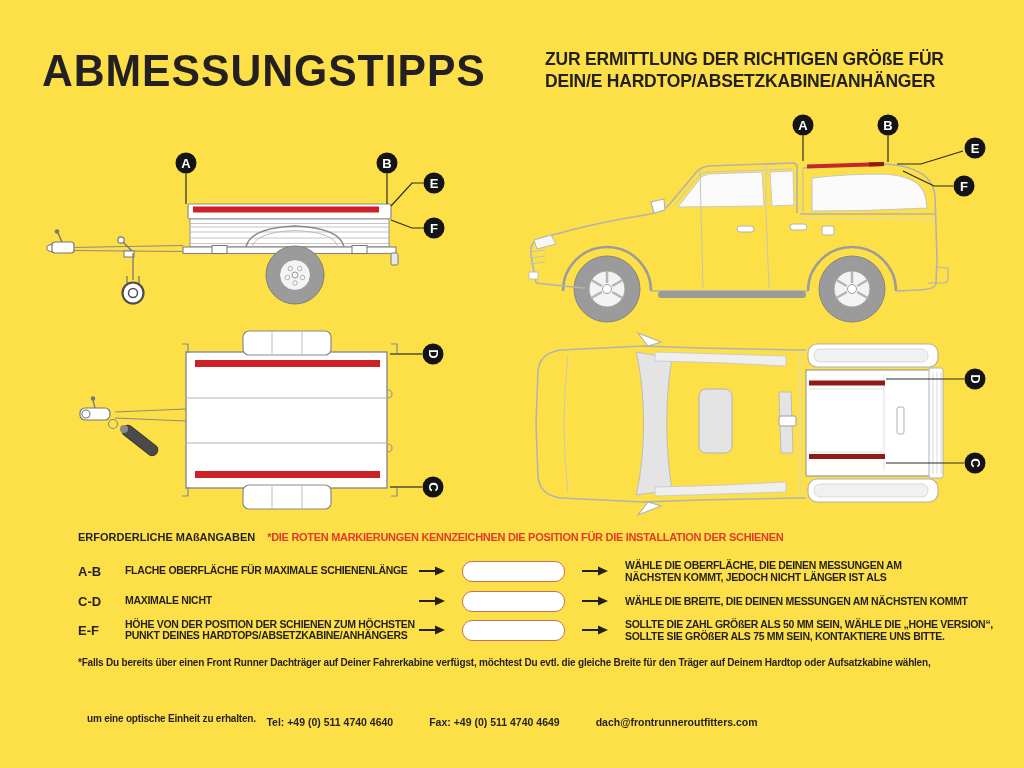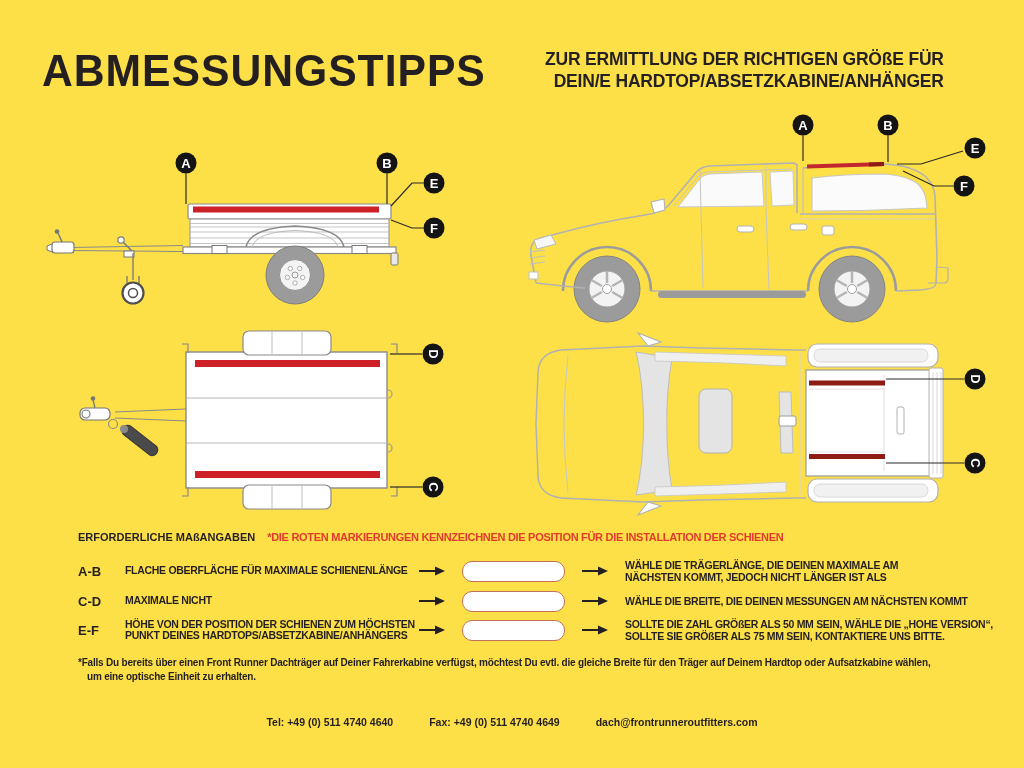--- a/index.html
+++ b/index.html
@@ -2,40 +2,40 @@
 <html><head>
 <meta charset="utf-8">
 <style>
   html,body{margin:0;padding:0;background:#ffffff;}
   .canvas{position:relative;width:1024px;height:768px;background:#fde047;overflow:hidden;
           font-family:"Liberation Sans",sans-serif;color:#241f21;}
   .title{position:absolute;left:42px;top:46px;font-size:44px;font-weight:800;letter-spacing:1px;
          transform:scaleX(.97);transform-origin:left top;white-space:nowrap;}
   .subtitle{position:absolute;left:545px;top:49px;font-size:17.5px;font-weight:700;
             line-height:21.5px;letter-spacing:-0.2px;}
-  .subtitle span{display:block;white-space:nowrap;text-align:right;}
+  .subtitle span{display:block;white-space:nowrap;}
   .diagram{position:absolute;}
   .sec-head{position:absolute;left:78px;top:531px;display:flex;gap:12px;align-items:baseline;
             font-size:11px;font-weight:700;white-space:nowrap;}
   .sec-head .red{color:#e23a2c;letter-spacing:-0.3px;}
   .mrow{position:absolute;left:78px;width:932px;display:flex;align-items:center;}
   .mrow.r1{top:558px;height:26px;}
   .mrow.r2{top:588px;height:26px;}
   .mrow.r3{top:613px;height:34px;}
   .mkey{width:47px;font-size:13px;font-weight:700;flex:none;}
   .mdesc{width:294px;font-size:10.5px;font-weight:700;letter-spacing:-0.3px;line-height:11.5px;flex:none;}
   .dline{display:block;white-space:nowrap;}
   .arrow{flex:none;}
   .pill{flex:none;width:101px;height:19px;border:1.2px solid #c4705c;border-radius:10px;
         margin-left:17px;background:#fff;}
   .arrow2{margin-left:17px;}
   .mresult{margin-left:17px;font-size:10.5px;font-weight:700;letter-spacing:-0.3px;line-height:12px;}
   .footnote{position:absolute;left:78px;top:656px;font-size:10px;font-weight:700;
             letter-spacing:-0.2px;line-height:13.5px;}
-  .footnote .l2{padding-left:9px;}
+  .footnote .l2{padding-left:9px;margin-top:42px;}
   .hinweis{position:absolute;left:78px;top:691px;font-size:10px;font-weight:700;
            letter-spacing:-0.2px;white-space:nowrap;}
   .contact{position:absolute;left:0;top:716px;width:1024px;display:flex;justify-content:center;
            gap:36px;font-size:10.5px;font-weight:700;white-space:nowrap;}
   svg text.mk{font-family:"Liberation Sans",sans-serif;font-size:13px;font-weight:700;fill:#ffffff;}
 </style>
 </head>
 <body>
 
 <div class="canvas">
@@ -283,21 +283,21 @@
     <svg class="arrow" width="26" height="10" viewBox="0 0 26 10">
         <line x1="0" y1="5" x2="17" y2="5" stroke="#241f21" stroke-width="2"></line>
         <polygon points="16,0.5 26,5 16,9.5" fill="#241f21"></polygon>
       </svg>
     <span class="pill"></span>
     <svg class="arrow arrow2" width="26" height="10" viewBox="0 0 26 10">
         <line x1="0" y1="5" x2="17" y2="5" stroke="#241f21" stroke-width="2"></line>
         <polygon points="16,0.5 26,5 16,9.5" fill="#241f21"></polygon>
       </svg>
     <span class="mresult">
-      <span class="dline">WÄHLE DIE TRÄGERLÄNGE, DIE DEINEN MAXIMALE AM</span>
+      <span class="dline">WÄHLE DIE OBERFLÄCHE, DIE DEINEN MESSUNGEN AM</span>
       <span class="dline">NÄCHSTEN KOMMT, JEDOCH NICHT LÄNGER IST ALS</span>
     </span>
   </div>
 
   <div class="mrow r2">
     <span class="mkey">C-D</span>
     <span class="mdesc">
       <span class="dline">MAXIMALE NICHT</span>
       <span class="dline"></span>
     </span>

